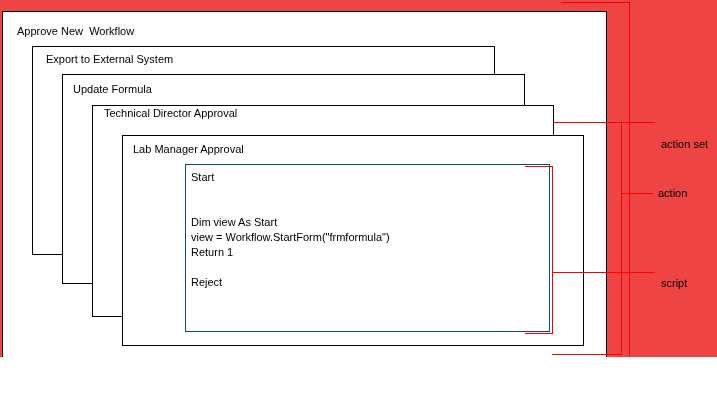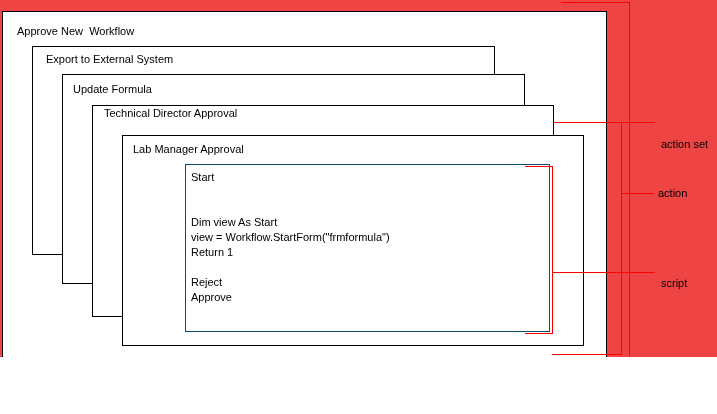--- a/index.html
+++ b/index.html
@@ -109,21 +109,20 @@
 
   <div class="script-box">
     <div class="script-line">Start</div>
     <div class="script-line"></div>
     <div class="script-line"></div>
     <div class="script-line">Dim view As Start</div>
     <div class="script-line">view = Workflow.StartForm("frmformula")</div>
     <div class="script-line">Return 1</div>
     <div class="script-line"></div>
     <div class="script-line">Reject</div>
-    <div class="script-line">Approve</div>
   </div>
 
   <div class="rline" id="as-top"></div>
   <div class="rline" id="as-vert"></div>
   <div class="rline" id="as-bottom"></div>
   <div class="rline" id="as-ptr"></div>
   <span class="rlabel" id="as-label">action set</span>
 
   <div class="rline" id="ac-vert"></div>
   <div class="rline" id="ac-bottom"></div>

